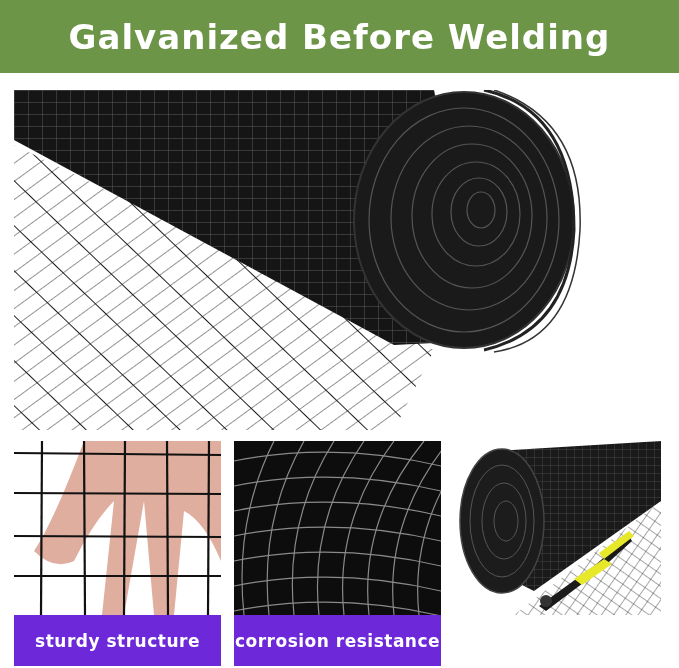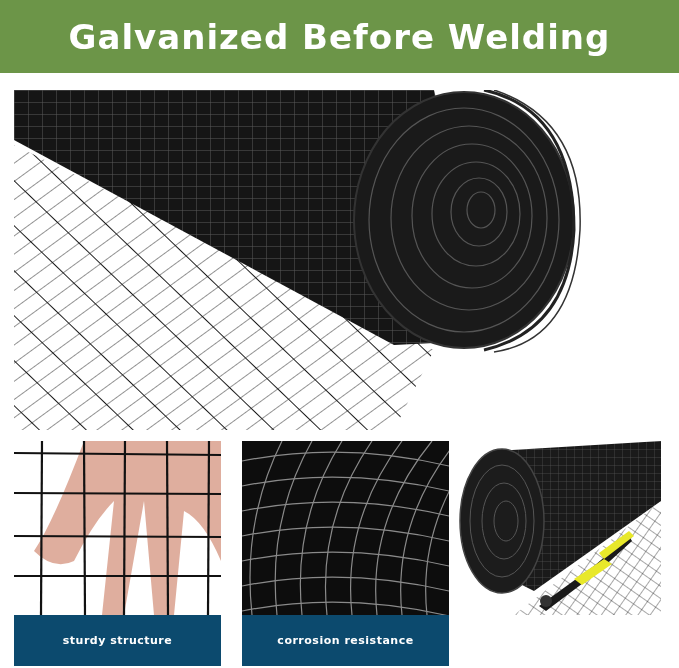--- a/index.html
+++ b/index.html
@@ -21,26 +21,26 @@
   }
   .hero svg { width: 100%; height: 100%; display: block; }
 
   .panel {
     position: absolute; top: 441px; width: 207px; height: 225px;
   }
   .panel .img { position: absolute; left: 0; top: 0; width: 207px; height: 174px; overflow: hidden; }
   .panel .img svg { width: 100%; height: 100%; display: block; }
   .panel .caption {
     position: absolute; left: 0; top: 174px; width: 207px; height: 51px;
-    background: #0c4a6e;
+    background: #6d28d9;
     display: flex; align-items: center; justify-content: center;
-    color: #ffffff; font-size: 11px; font-weight: bold; letter-spacing: 0.5px;
+    color: #ffffff; font-size: 17px; font-weight: bold; letter-spacing: 0.5px;
   }
   #panel-1 { left: 14px; }
-  #panel-2 { left: 234px; margin-left: 8px; }
+  #panel-2 { left: 234px; }
   #panel-3 { left: 454px; }
 </style>
 </head>
 <body>
 
 <div class="header">
   <h1>Galvanized Before Welding</h1>
 </div>
 
 <div class="hero">

